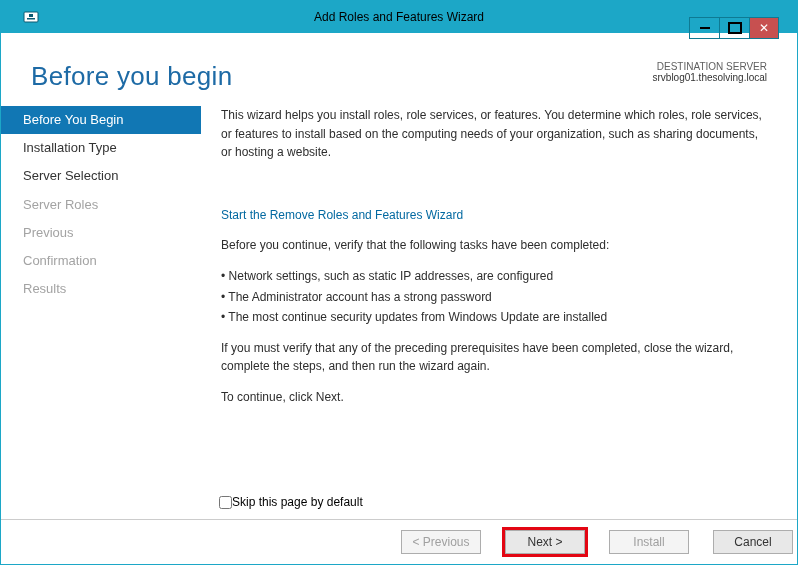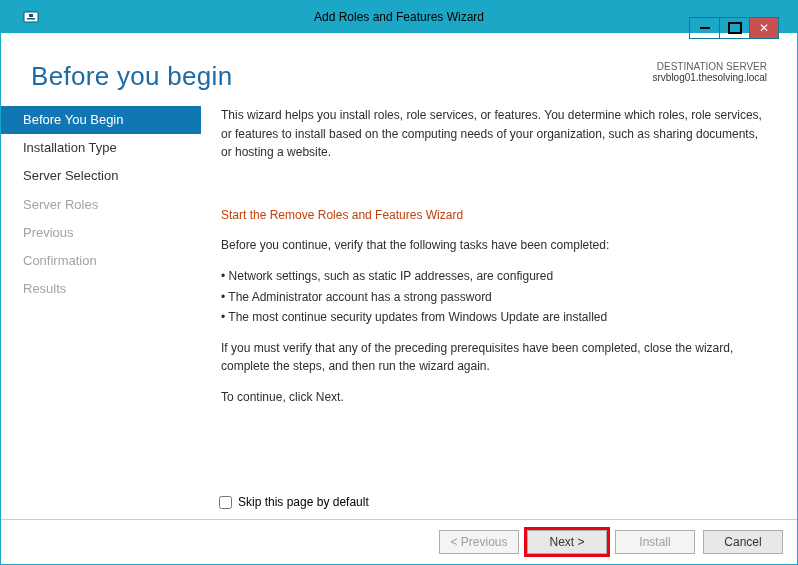--- a/index.html
+++ b/index.html
@@ -20,28 +20,28 @@
   .page-title { color: #1d6aa5; font-size: 26px; font-weight: 300; letter-spacing: .3px; }
   .dest { text-align: right; font-size: 10px; color: #444; }
   .dest .label { color: #5f5f5f; }
   .dest .server { color: #333; }
   .sidebar { width: 200px; padding: 0 0 0 0; }
   .sidebar-item { font-size: 13px; padding: 5px 10px 5px 22px; color: #333; cursor: default; line-height:1.4;}
   .sidebar-item.selected { background: #1177b4; color: #fff; }
   .sidebar-item.disabled { color: #a3a3a3; }
   .main { flex: 1; padding: 0 30px 0 20px; font-size: 12px; color: #2e2e2e; line-height: 1.55; }
   .main p { margin-bottom: 12px; }
-  .main .link { color: #c2410c; cursor: default; margin-top: 44px; }
+  .main .link { color: #0369a1; cursor: default; margin-top: 44px; }
   .main ul { list-style: none; margin: 2px 0 12px 0; }
   .main ul li::before { content: "• "; }
   .main ul li { margin-bottom: 2px; }
-  .skip-row { position: absolute; bottom: 10px; left: 218px; display: flex; align-items: center; gap: 6px; font-size: 12px; }
+  .skip-row { position: absolute; bottom: 10px; left: 218px; display: flex; align-items: center; gap: 0; font-size: 12px; }
   .skip-row input[type="checkbox"] { width: 13px; height: 13px; }
   .main-wrap { position: relative; flex:1; }
-  .footer { border-top: 1px solid #ccc; padding: 10px 14px; display: flex; justify-content: flex-end; gap: 8px; background: #fff; }
+  .footer { border-top: 1px solid #ccc; padding: 10px 4px; display: flex; justify-content: flex-end; gap: 24px; background: #fff; }
   .btn { min-width: 80px; height: 24px; font-size: 12px; border: 1px solid #adadad; background: #e8e8e8; color: #333; cursor: default; }
   .btn.disabled { color: #a0a0a0; background: #f4f4f4; }
   .btn.highlight { outline: 3px solid #e30613; outline-offset: 0; }
 </style>
 </head>
 <body>
 
 <div class="window">
   <div class="titlebar">
     <div class="titlebar-left">

